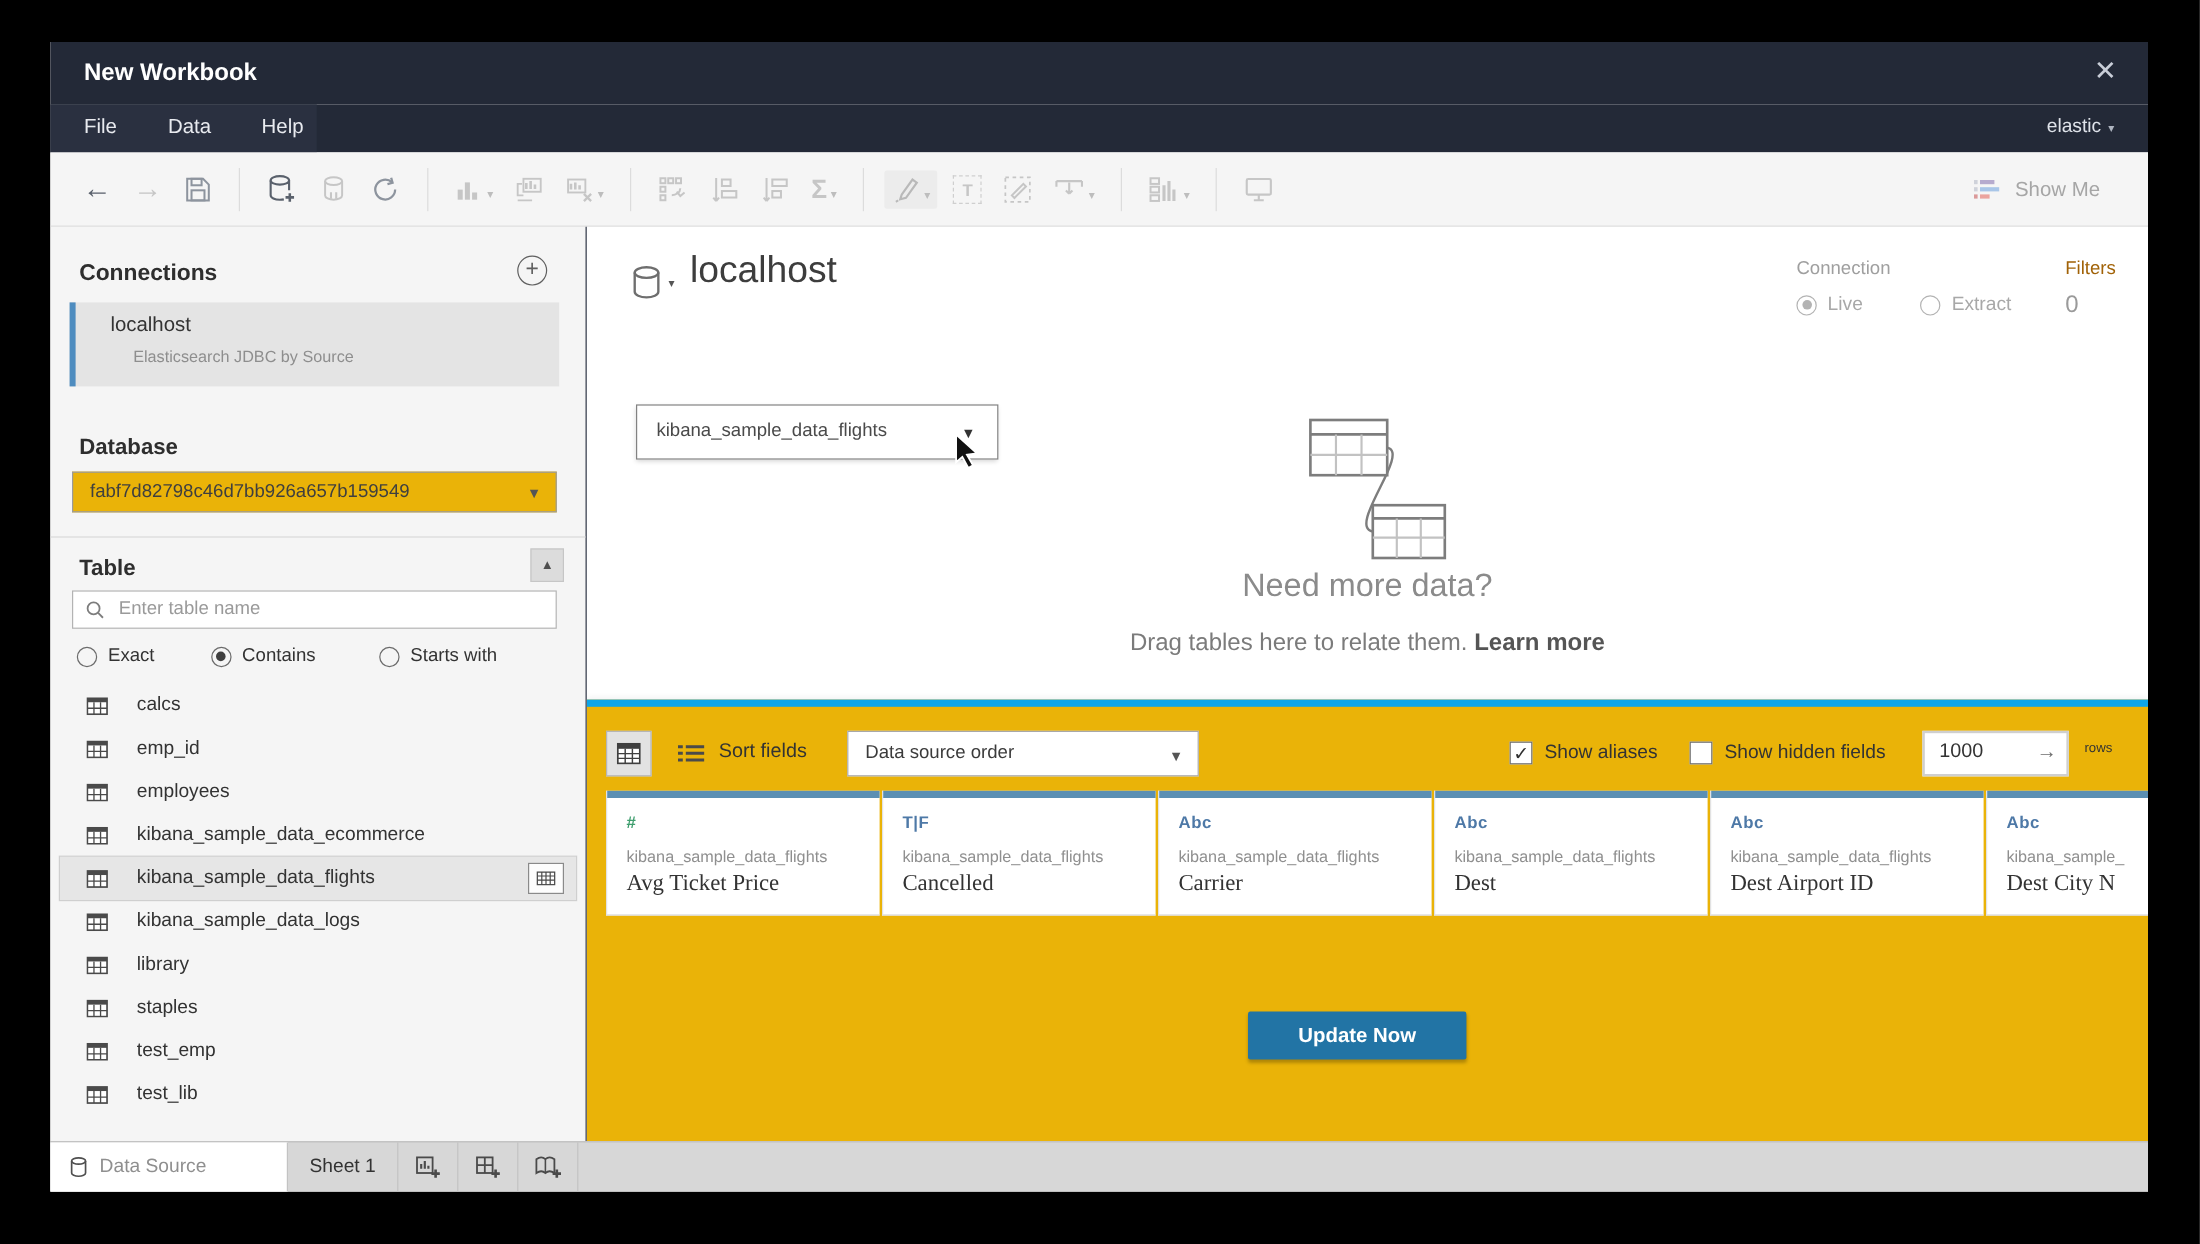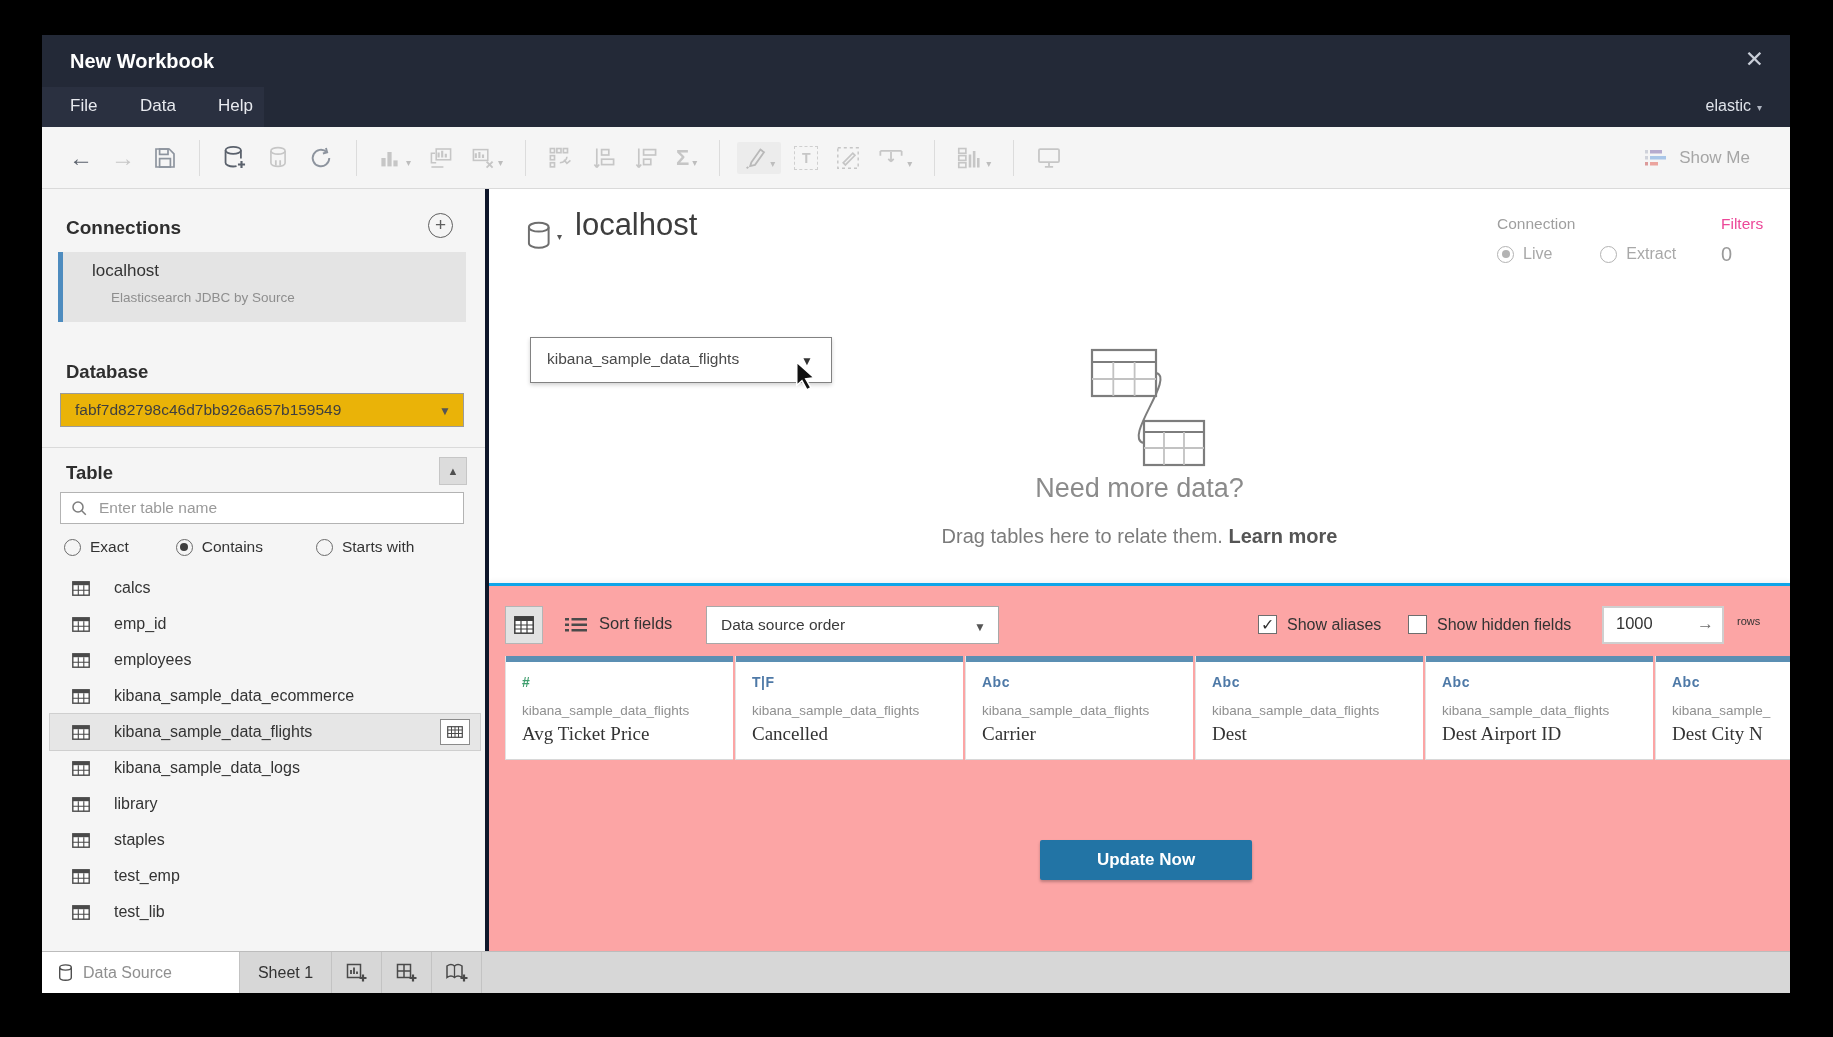--- a/index.html
+++ b/index.html
@@ -29,21 +29,21 @@
   .glyph{font-size:24px;line-height:24px;}
   .sigma{font-size:22px;line-height:22px;font-weight:bold;color:#c6c6c6;}
   .tbox{width:24px;height:24px;border:1px dashed #cfcfcf;color:#c6c6c6;font-size:14px;font-weight:bold;
     display:flex;align-items:center;justify-content:center;}
   .pen-btn{background:#ececec;border-radius:2px;padding:4px 6px;margin:0 4px;display:flex;align-items:flex-end;}
   .showme{position:absolute;right:40px;top:0;height:62px;display:flex;align-items:center;gap:10px;}
   .showme-label{color:#a6a6a6;font-size:17px;}
 
   
   .sidebar{position:absolute;left:0;top:154px;width:447px;height:762px;background:#f5f5f5;
-    border-right:4px solid #0f172a;}
+    border-right:1px solid #0f172a;}
   .conn-header{position:absolute;left:24px;top:28px;font-size:19px;font-weight:bold;color:#2e2e2e;}
   .add-conn{position:absolute;right:32px;top:24px;width:25px;height:25px;border:1.5px solid #5f5f5f;
     border-radius:50%;color:#5f5f5f;font-size:19px;line-height:22px;text-align:center;}
   .conn-item{position:absolute;left:16px;top:63px;width:408px;height:70px;background:#e4e4e4;
     border-left:5px solid #4e8cbf;}
   .conn-name{position:absolute;left:29px;top:9px;font-size:17px;color:#333;}
   .conn-driver{position:absolute;left:48px;top:38px;font-size:13.5px;color:#8e8e8e;}
   .db-header{position:absolute;left:24px;top:172px;font-size:18.5px;font-weight:bold;color:#2e2e2e;}
   .db-select{position:absolute;left:18px;top:204px;width:404px;height:34px;background:#eab308;
     border:1px solid #9b9b9b;}
@@ -76,38 +76,38 @@
   .ds-icon-wrap{position:absolute;left:37px;top:32px;display:flex;align-items:center;color:#6e6e6e;}
   .ds-title{position:absolute;left:86px;top:18px;font-size:31px;color:#3d3d3d;}
   .conn-block{position:absolute;left:1008px;top:26px;}
   .conn-block .lbl{font-size:15.5px;color:#9f9f9f;}
   .conn-opts{display:flex;margin-top:12px;align-items:center;}
   .radio.dis{border-color:#b3b3b3;}
   .radio.dis.sel::after{background:#b3b3b3;}
   .conn-opts .olbl{font-size:16px;color:#a8a8a8;margin-left:9px;}
   .conn-opts .gap{margin-left:48px;}
   .filters-block{position:absolute;left:1232px;top:26px;}
-  .filters-block .lbl{font-size:15.5px;color:#ec4899;}
+  .filters-block .lbl{font-size:15.5px;color:#a16207;}
   .filters-block .cnt{font-size:20px;color:#9a9a9a;margin-top:10px;}
   .table-chip{position:absolute;left:41px;top:148px;width:302px;height:46px;background:#fff;
     border:1px solid #828282;box-shadow:0 2px 4px rgba(0,0,0,0.18);}
   .table-chip .val{position:absolute;left:16px;top:12px;font-size:15.5px;color:#4a4a4a;}
   .table-chip .select-caret{top:16px;right:18px;color:#333;}
   .cursor{position:absolute;left:303px;top:172px;}
   .empty-state{position:absolute;left:0;top:0;width:100%;}
   .relate-svg{position:absolute;left:575px;top:158px;}
   .empty-head{position:absolute;left:0;top:284px;width:100%;text-align:center;
     font-size:27px;color:#8b8b8b;}
   .empty-sub{position:absolute;left:0;top:336px;width:100%;text-align:center;
     font-size:20px;color:#7b7b7b;}
   .empty-sub b{color:#555;}
 
   
-  .grid-section{position:absolute;left:0;top:394px;width:100%;height:368px;background:#fca5a5;
-    border-top:3px solid #0ea5e9;box-shadow:0 -2px 5px rgba(0,0,0,0.05);}
+  .grid-section{position:absolute;left:0;top:394px;width:100%;height:368px;background:#eab308;
+    border-top:6px solid #0ea5e9;box-shadow:0 -2px 5px rgba(0,0,0,0.05);}
   .ctrl-row{position:absolute;left:0;top:20px;width:100%;height:38px;}
   .view-btn{position:absolute;top:0;width:38px;height:38px;display:flex;align-items:center;justify-content:center;}
   .view-grid{left:16px;background:#e2e2e2;border:1px solid #b5b5b5;}
   .view-list{left:68px;color:#4a4a4a;}
   .sort-lbl{position:absolute;left:110px;top:8px;font-size:16.5px;color:#333;}
   .sort-select{position:absolute;left:217px;top:0;width:293px;height:38px;background:#fff;border:1px solid #a8a8a8;}
   .sort-select .val{position:absolute;left:14px;top:9px;font-size:15.5px;color:#3b3b3b;}
   .sort-select .select-caret{top:13px;}
   .chk{width:19px;height:19px;border:1.5px solid #6e6e6e;background:#fff;position:relative;flex:none;}
   .chk.on::after{content:'✓';position:absolute;left:2px;top:-1px;font-size:16px;color:#2f2f2f;}
@@ -121,21 +121,21 @@
   .rows-lbl{position:absolute;left:1248px;top:9px;font-size:11px;color:#333;}
   .cols{position:absolute;left:16px;top:70px;display:flex;gap:2px;}
   .col{width:228px;background:#fff;border-bottom:1px solid #d8d8d8;border-left:1px solid #e2e2e2;flex:none;}
   .col-bar{height:6px;background:#5b8fb3;}
   .col-body{padding:12px 0 14px 16px;}
   .col-type{font-size:14px;font-weight:bold;letter-spacing:0.5px;}
   .t-num{color:#3f9e6e;}
   .t-str{color:#4e79a7;}
   .col-src{font-size:13.5px;color:#8f8f8f;margin-top:13px;white-space:nowrap;}
   .col-name{font-size:19px;color:#333;margin-top:5px;white-space:nowrap;font-family:Liberation Serif, serif;}
-  .update-btn{position:absolute;left:551px;top:254px;width:212px;height:40px;background:#2274a5;
+  .update-btn{position:absolute;left:551px;top:254px;width:182px;height:40px;background:#2274a5;
     border:none;border-radius:2px;color:#fff;font-size:17px;font-weight:bold;
     font-family:"Liberation Sans",sans-serif;box-shadow:0 2px 3px rgba(0,0,0,0.25);}
 
   
   .footer{position:absolute;left:0;top:916px;width:100%;height:42px;background:#d7d7d7;
     border-top:1px solid #bcbcbc;display:flex;}
   .tab{height:100%;display:flex;align-items:center;border-right:1px solid #c3c3c3;}
   .tab-ds{width:198px;background:#fff;padding-left:16px;gap:10px;}
   .tab-ds .t{font-size:16px;color:#8f8f8f;}
   .tab-sheet{width:92px;justify-content:center;}

